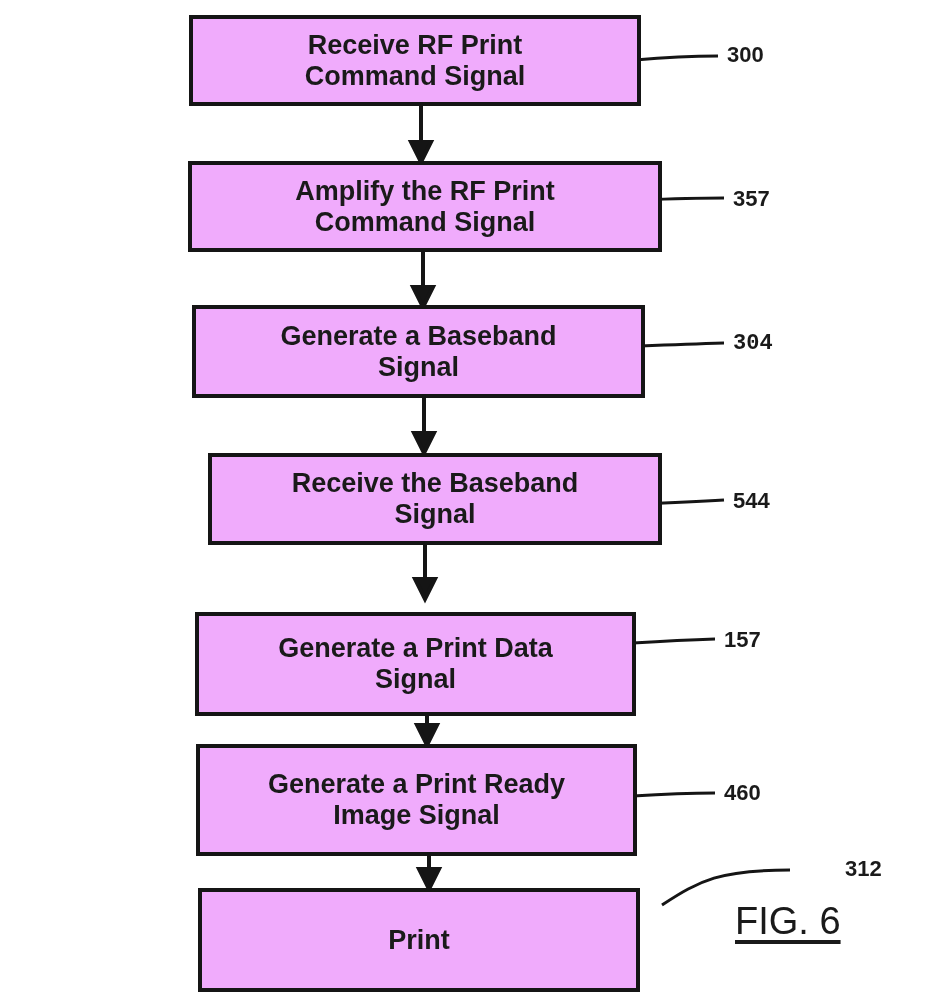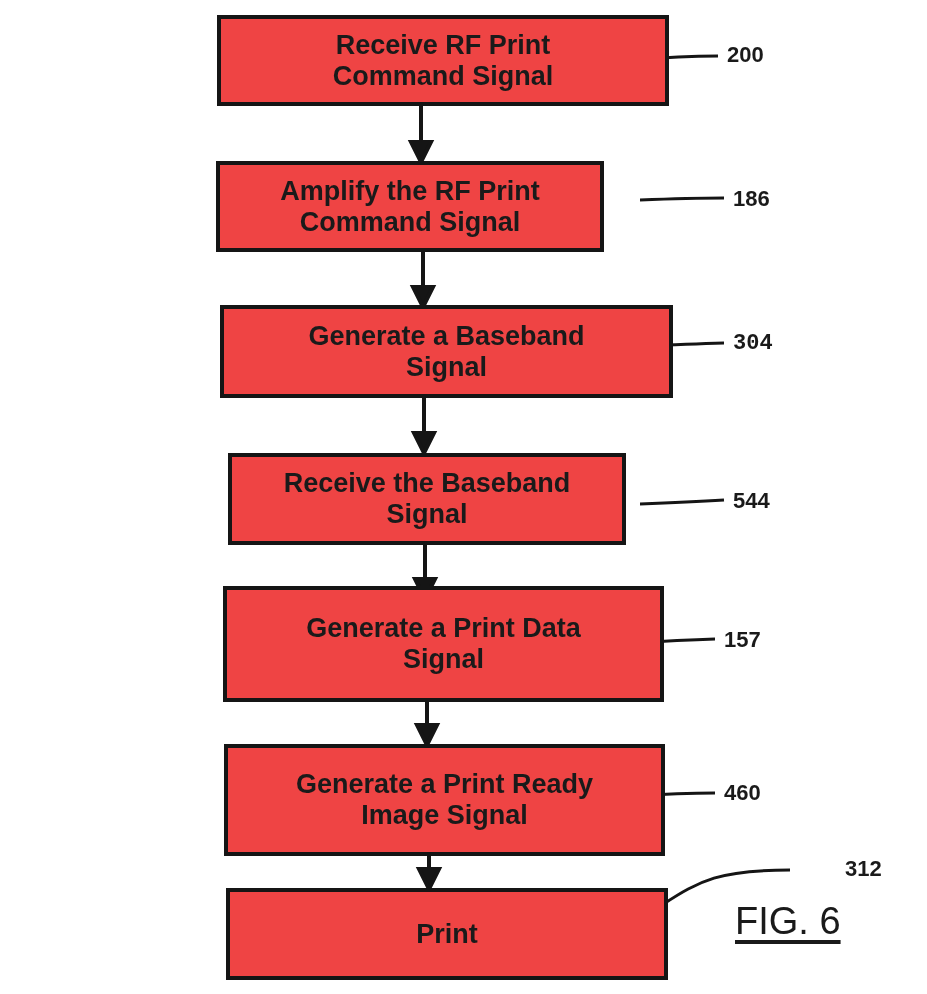--- a/index.html
+++ b/index.html
@@ -1,20 +1,20 @@
 <!DOCTYPE html>
 <html><head>
 <meta charset="utf-8">
 <style>
   html, body { margin: 0; padding: 0; background: #ffffff; }
   body { width: 927px; height: 994px; position: relative; overflow: hidden;
          font-family: "Liberation Sans", "DejaVu Sans", sans-serif; color: #111; }
   .box { position: absolute; border: 4px solid #151515; box-sizing: border-box;
          display: flex; align-items: center; justify-content: center; text-align: center;
-         background: #ef4444; margin-left: 28px; }
+         background: #f0abfc; }
   .box span { font-weight: bold; font-size: 27px; line-height: 31px; white-space: pre-line; color: #1a1a1a; }
   .ref { position: absolute; font-weight: bold; font-size: 22px; color: #1a1a1a; }
   .fig { position: absolute; font-weight: normal; font-size: 38px; text-decoration: underline;
          text-decoration-thickness: 4px; text-underline-offset: 6px; color: #1a1a1a; }
   svg.lines { position: absolute; left: 0; top: 0; }
 </style>
 </head>
 <body>
 
 <svg class="lines" width="927" height="994">
@@ -46,50 +46,50 @@
     <path d="M633,643 Q680,640 715,639"></path>
     <path d="M633,796 Q680,793 715,793"></path>
     <path d="M662,905 C700,880 720,870 790,870"></path>
   </g>
 </svg>
 
 <div class="box" style="left:189px;top:15px;width:452px;height:91px;">
   <span>Receive RF Print
 Command Signal</span>
 </div>
-<div class="ref" style="left:727px;top:42px;">200</div>
+<div class="ref" style="left:727px;top:42px;">300</div>
 
-<div class="box" style="left:188px;top:161px;width:388px;height:91px;">
+<div class="box" style="left:188px;top:161px;width:474px;height:91px;">
   <span>Amplify the RF Print
 Command Signal</span>
 </div>
-<div class="ref" style="left:733px;top:186px;">186</div>
+<div class="ref" style="left:733px;top:186px;">357</div>
 
 <div class="box" style="left:192px;top:305px;width:453px;height:93px;justify-content:center;">
   <span>Generate a Baseband
 Signal</span>
 </div>
 <div class="ref" style="left:733px;top:331px;font-family:Liberation Mono, monospace;">304</div>
 
-<div class="box" style="left:200px;top:453px;width:398px;height:92px;">
+<div class="box" style="left:208px;top:453px;width:454px;height:92px;">
   <span>Receive the Baseband
 Signal</span>
 </div>
 <div class="ref" style="left:733px;top:488px;">544</div>
 
-<div class="box" style="left:195px;top:586px;width:441px;height:116px;">
+<div class="box" style="left:195px;top:612px;width:441px;height:104px;">
   <span>Generate a Print Data
 Signal</span>
 </div>
 <div class="ref" style="left:724px;top:627px;">157</div>
 
 <div class="box" style="left:196px;top:744px;width:441px;height:112px;">
   <span>Generate a Print Ready
 Image Signal</span>
 </div>
 <div class="ref" style="left:724px;top:780px;">460</div>
 
-<div class="box" style="left:198px;top:888px;width:442px;height:92px;justify-content:center;">
+<div class="box" style="left:198px;top:888px;width:442px;height:104px;justify-content:center;">
   <span>Print</span>
 </div>
 <div class="ref" style="left:800px;top:856px;margin-left:45px;">312</div>
 
 <div class="fig" style="left:735px;top:900px;">FIG. 6</div>
 
 </body></html>

